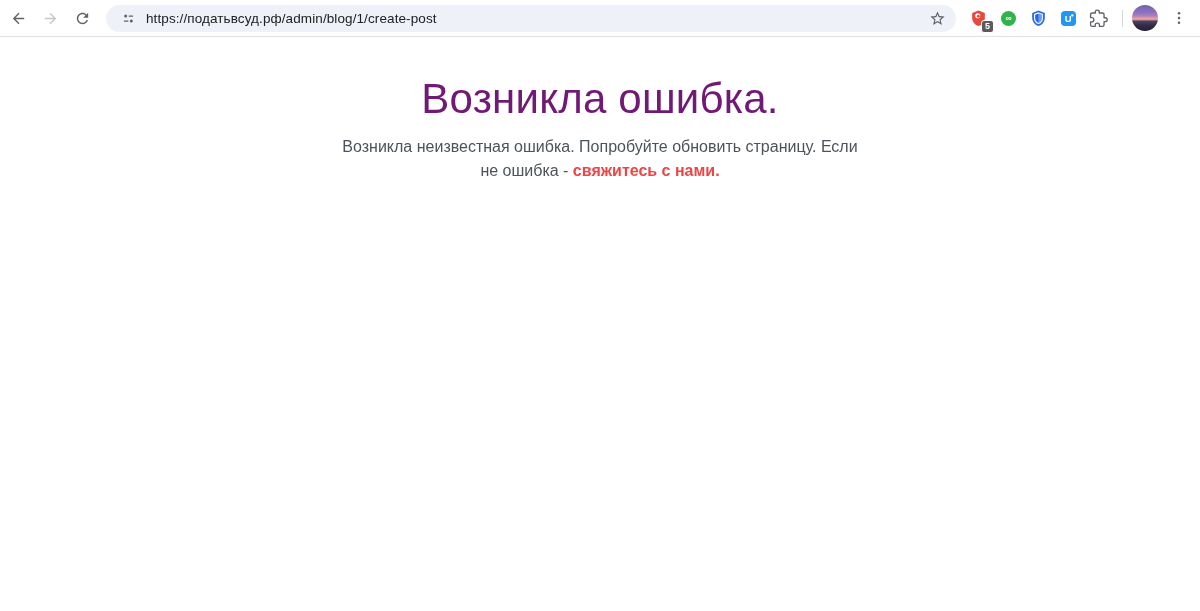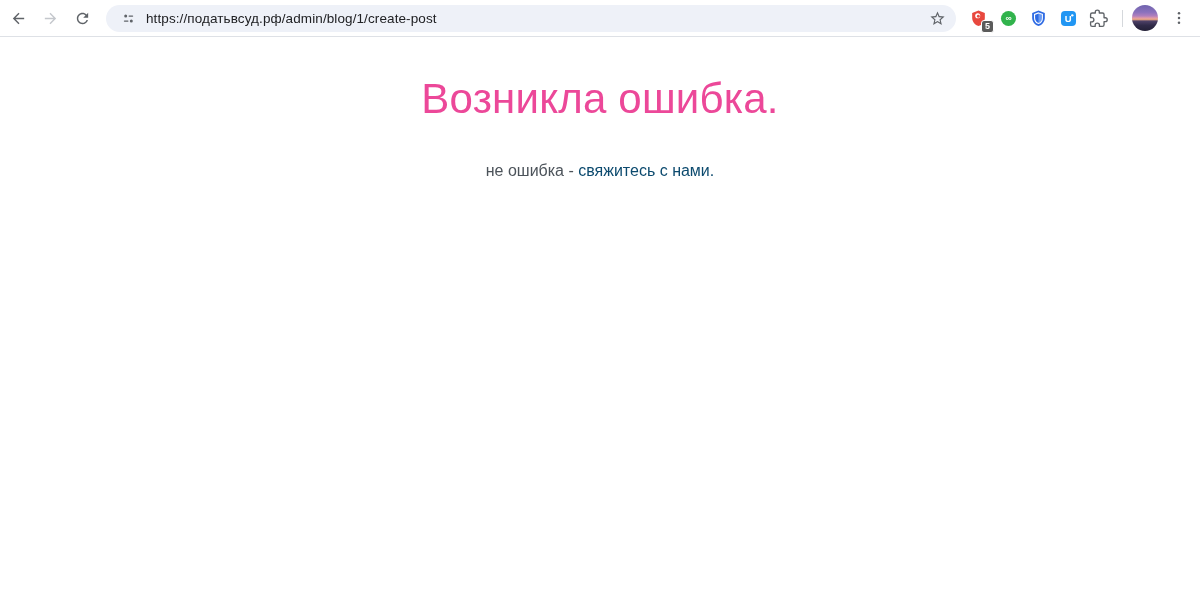--- a/index.html
+++ b/index.html
@@ -66,28 +66,28 @@
   }
   .menu-btn { width: 26px; height: 26px; border: none; background: transparent; border-radius: 50%;
     display: flex; align-items: center; justify-content: center; margin-left: 8px; cursor: pointer; flex: 0 0 auto; }
   .menu-btn svg { width: 16px; height: 16px; fill: #5f6368; }
 
   
   .content { flex: 1 1 auto; background: #ffffff; text-align: center; }
   .error-title {
     margin-top: 38px;
     font-size: 42px; font-weight: 300; line-height: 48px;
-    color: #ec4899; letter-spacing: 0.2px;
+    color: #701a75; letter-spacing: 0.2px;
   }
   .error-message {
     width: 640px; margin: 12px auto 0;
     font-size: 16px; line-height: 24px; font-weight: 400;
     color: #4c535a;
   }
-  .contact-link { color: #0c4a6e; text-decoration: none; cursor: pointer; }
+  .contact-link { color: #ef4444; text-decoration: none; cursor: pointer; font-weight: bold; }
 </style>
 </head>
 <body>
 
 <div class="browser">
 
   <div class="toolbar">
 
     <button class="nav-btn">
       <svg viewBox="0 0 24 24">
@@ -171,16 +171,16 @@
         <circle cx="12" cy="5" r="1.9"></circle>
         <circle cx="12" cy="12" r="1.9"></circle>
         <circle cx="12" cy="19" r="1.9"></circle>
       </svg>
     </button>
 
   </div>
 
   <main class="content">
     <h1 class="error-title">Возникла ошибка.</h1>
-    <p class="error-message"><br><span>не ошибка - </span><a class="contact-link" href="#">свяжитесь с нами.</a></p>
+    <p class="error-message"><span>Возникла неизвестная ошибка. Попробуйте обновить страницу. Если</span><br><span>не ошибка - </span><a class="contact-link" href="#">свяжитесь с нами.</a></p>
   </main>
 
 </div>
 
 </body></html>

